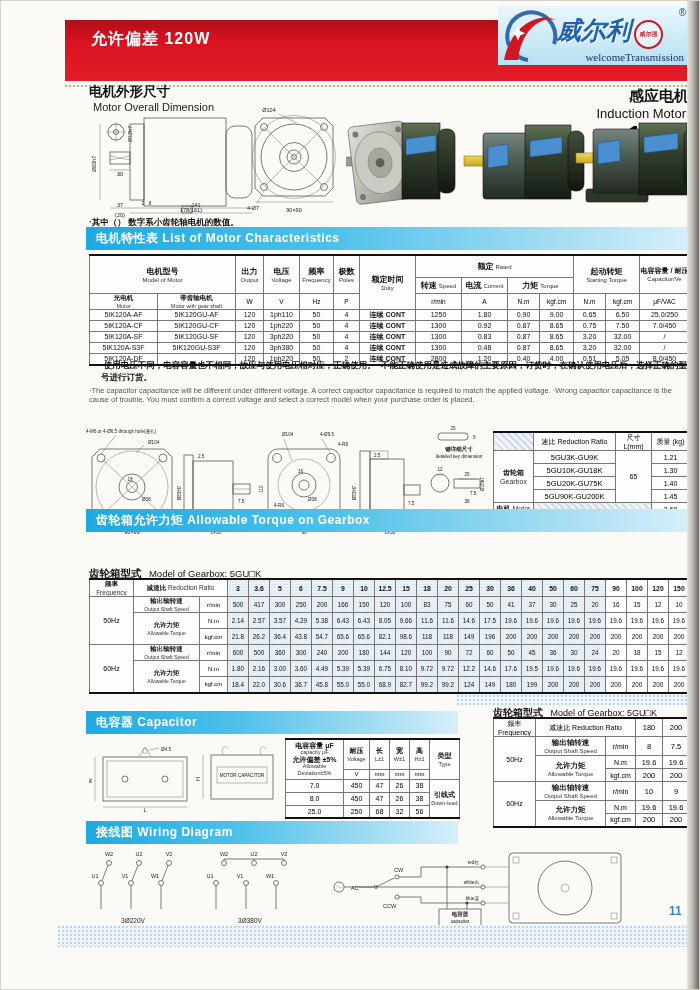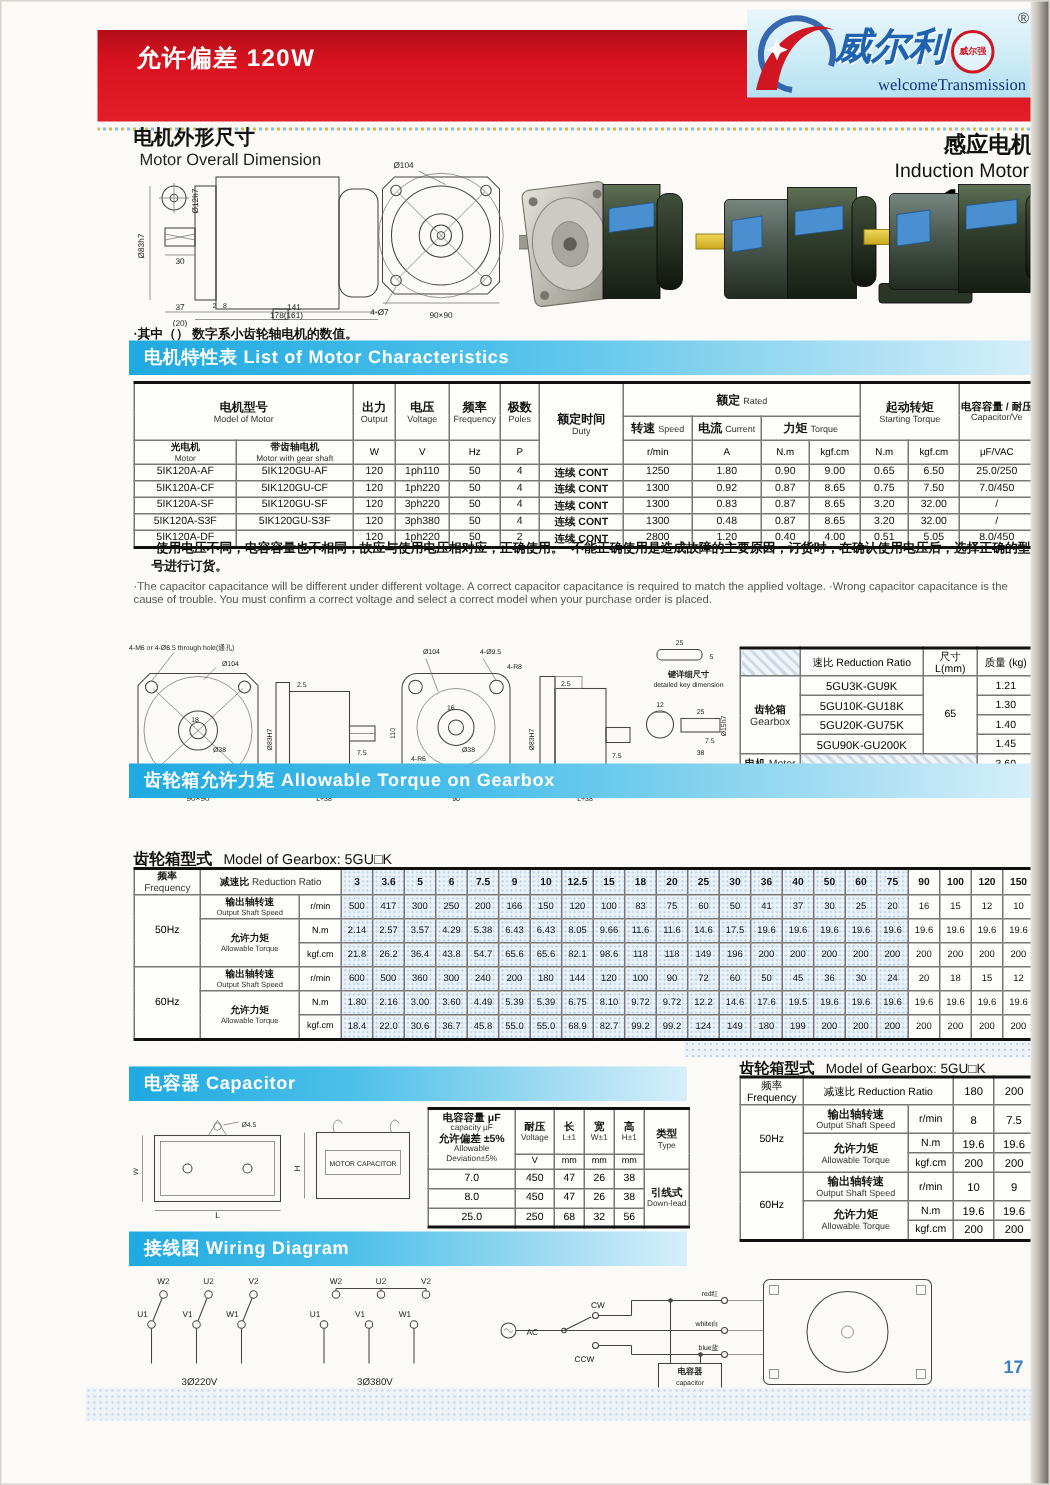--- a/index.html
+++ b/index.html
@@ -1025,16 +1025,16 @@
     <text class="dim" x="305" y="25">CW</text>
     <text class="dim" x="294" y="61">CCW</text>
     <text class="dim4" x="390" y="17" text-anchor="end">red红</text>
     <text class="dim4" x="390" y="37" text-anchor="end">white白</text>
     <text class="dim4" x="390" y="53" text-anchor="end">blue蓝</text>
     <text class="cap-zh" x="371" y="69" text-anchor="middle">电容器</text>
     <text class="dim4" x="371" y="76" text-anchor="middle">capacitor</text>
     <text x="476" y="86" text-anchor="middle" style="font-size:6.5px">1Ø 110/220V</text>
   </svg>
 
-  <div class="abs page-num">17</div>
+  <div class="abs page-num">11</div>
   <div class="abs tex strip-b"></div>
   <div class="right-edge"></div>
 </div>
 
 </body></html>

